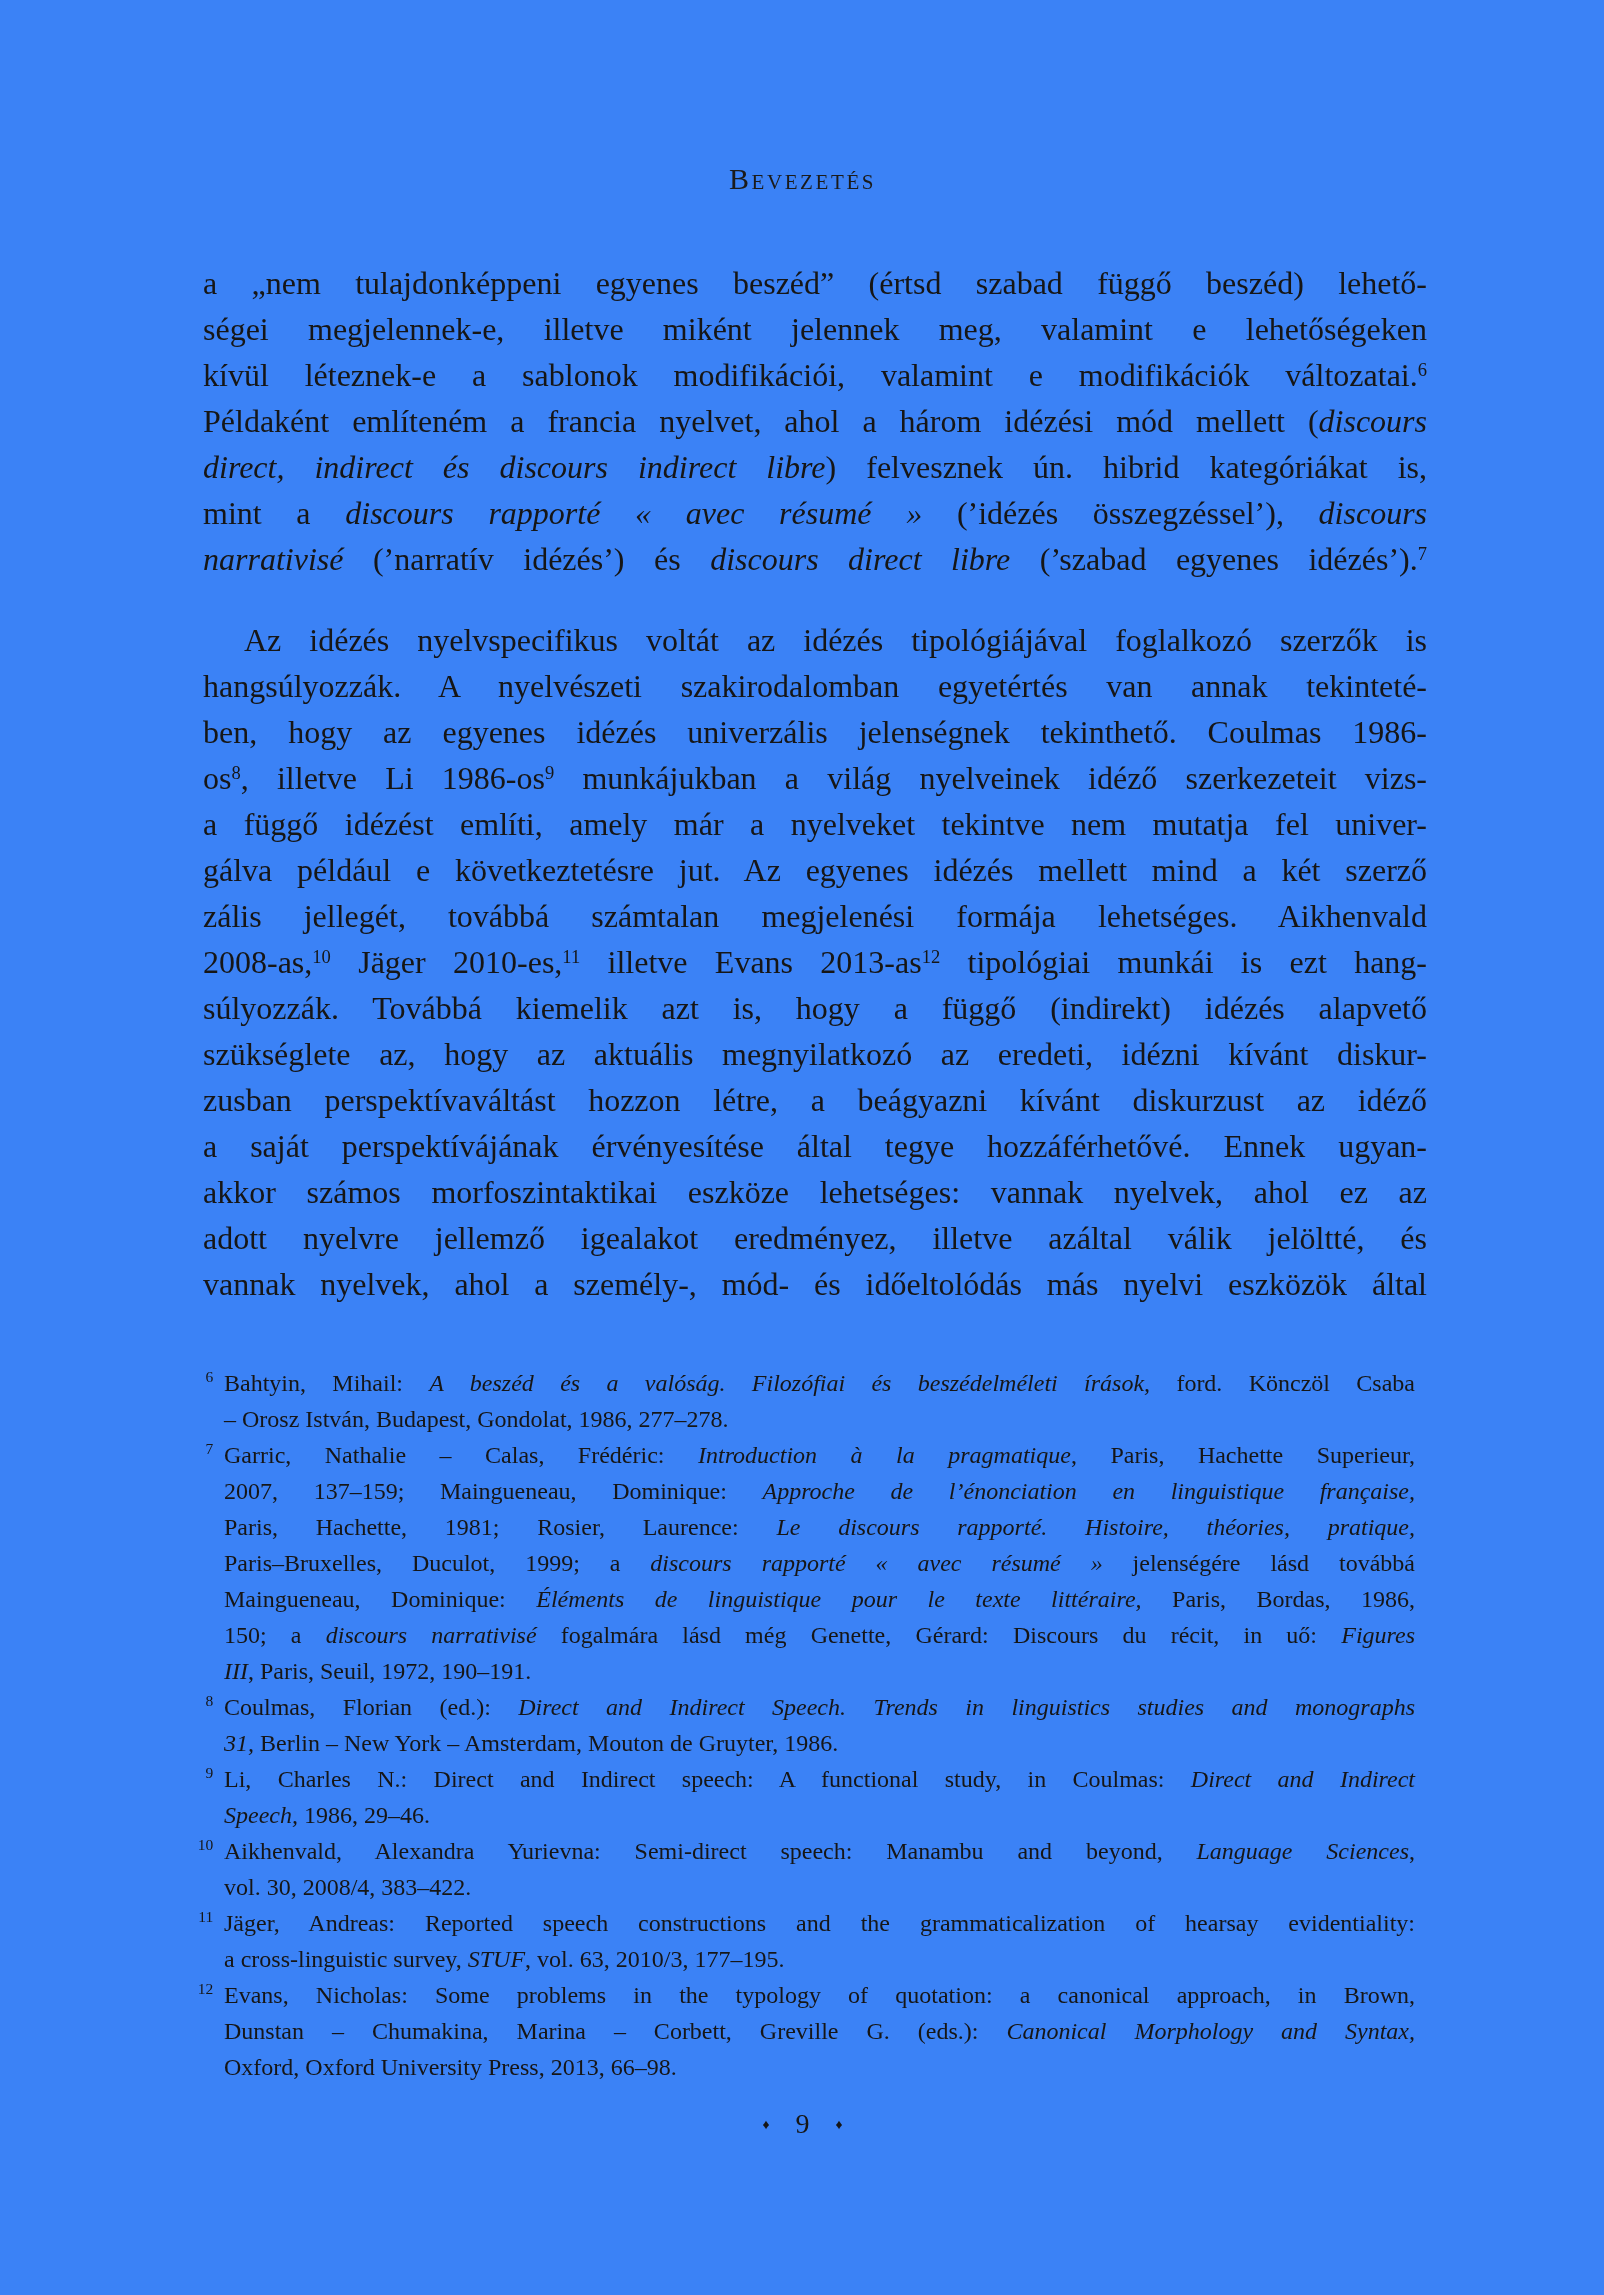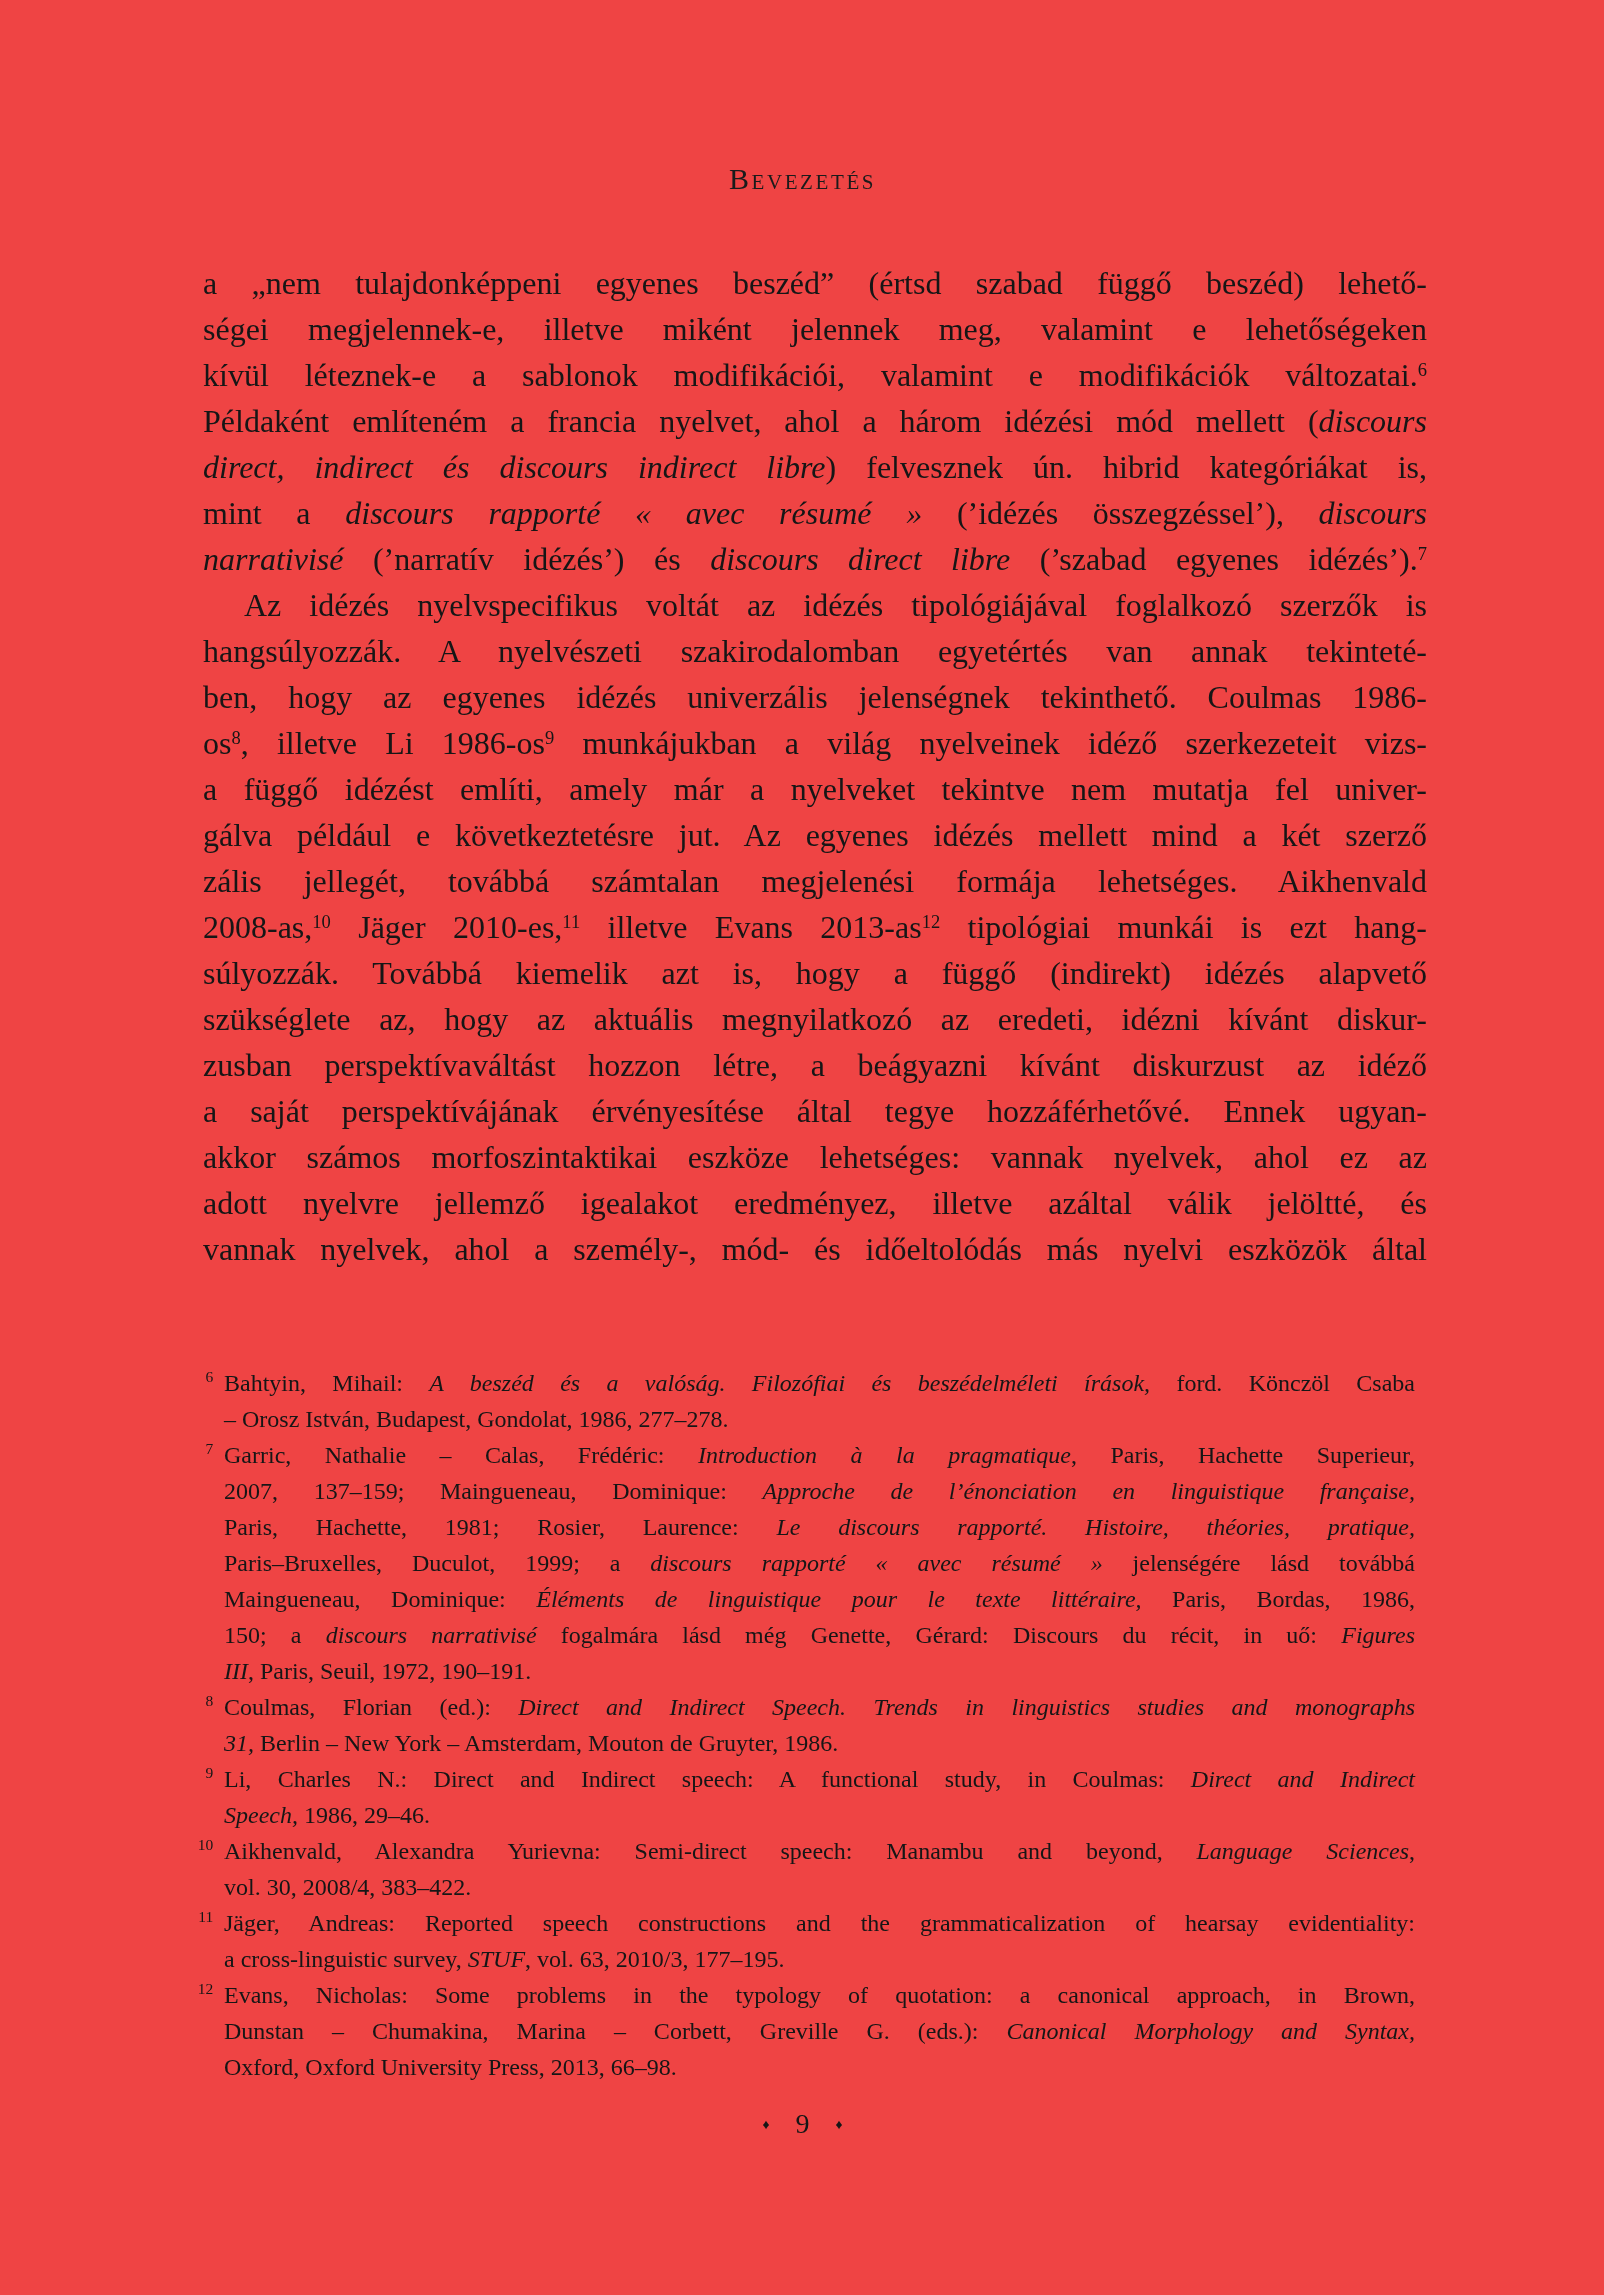--- a/index.html
+++ b/index.html
@@ -1,20 +1,20 @@
 <!DOCTYPE html>
 <html lang="hu" style="font-size:13.8px"><head>
 <meta charset="utf-8">
 <style>
   html, body { margin: 0; padding: 0; background: #ffffff; }
   .page {
     position: relative;
     width: 1605px;
     height: 2295px;
-    background: #ef4444;
+    background: #3b82f6;
     color: #161616;
     font-family: "Liberation Serif", "DejaVu Serif", serif;
     overflow: hidden;
   }
   .running-header {
     position: absolute;
     top: 164px;
     left: 0;
     width: 100%;
     text-align: center;
@@ -30,21 +30,21 @@
     left: 203px;
     width: 1224px;
     font-size: 32px;
     line-height: 46px;
   }
   .line {
     text-align: justify;
     text-align-last: justify;
   }
   .line.noj { text-align-last: auto; }
-  .line.indent { text-indent: 41px; }
+  .line.indent { text-indent: 41px; margin-top: 35px; }
   .it { font-style: italic; }
   sup.ref {
     font-size: 0.58em;
     line-height: 0;
     vertical-align: baseline;
     position: relative;
     top: -0.55em;
   }
   .footnotes {
     position: absolute;

